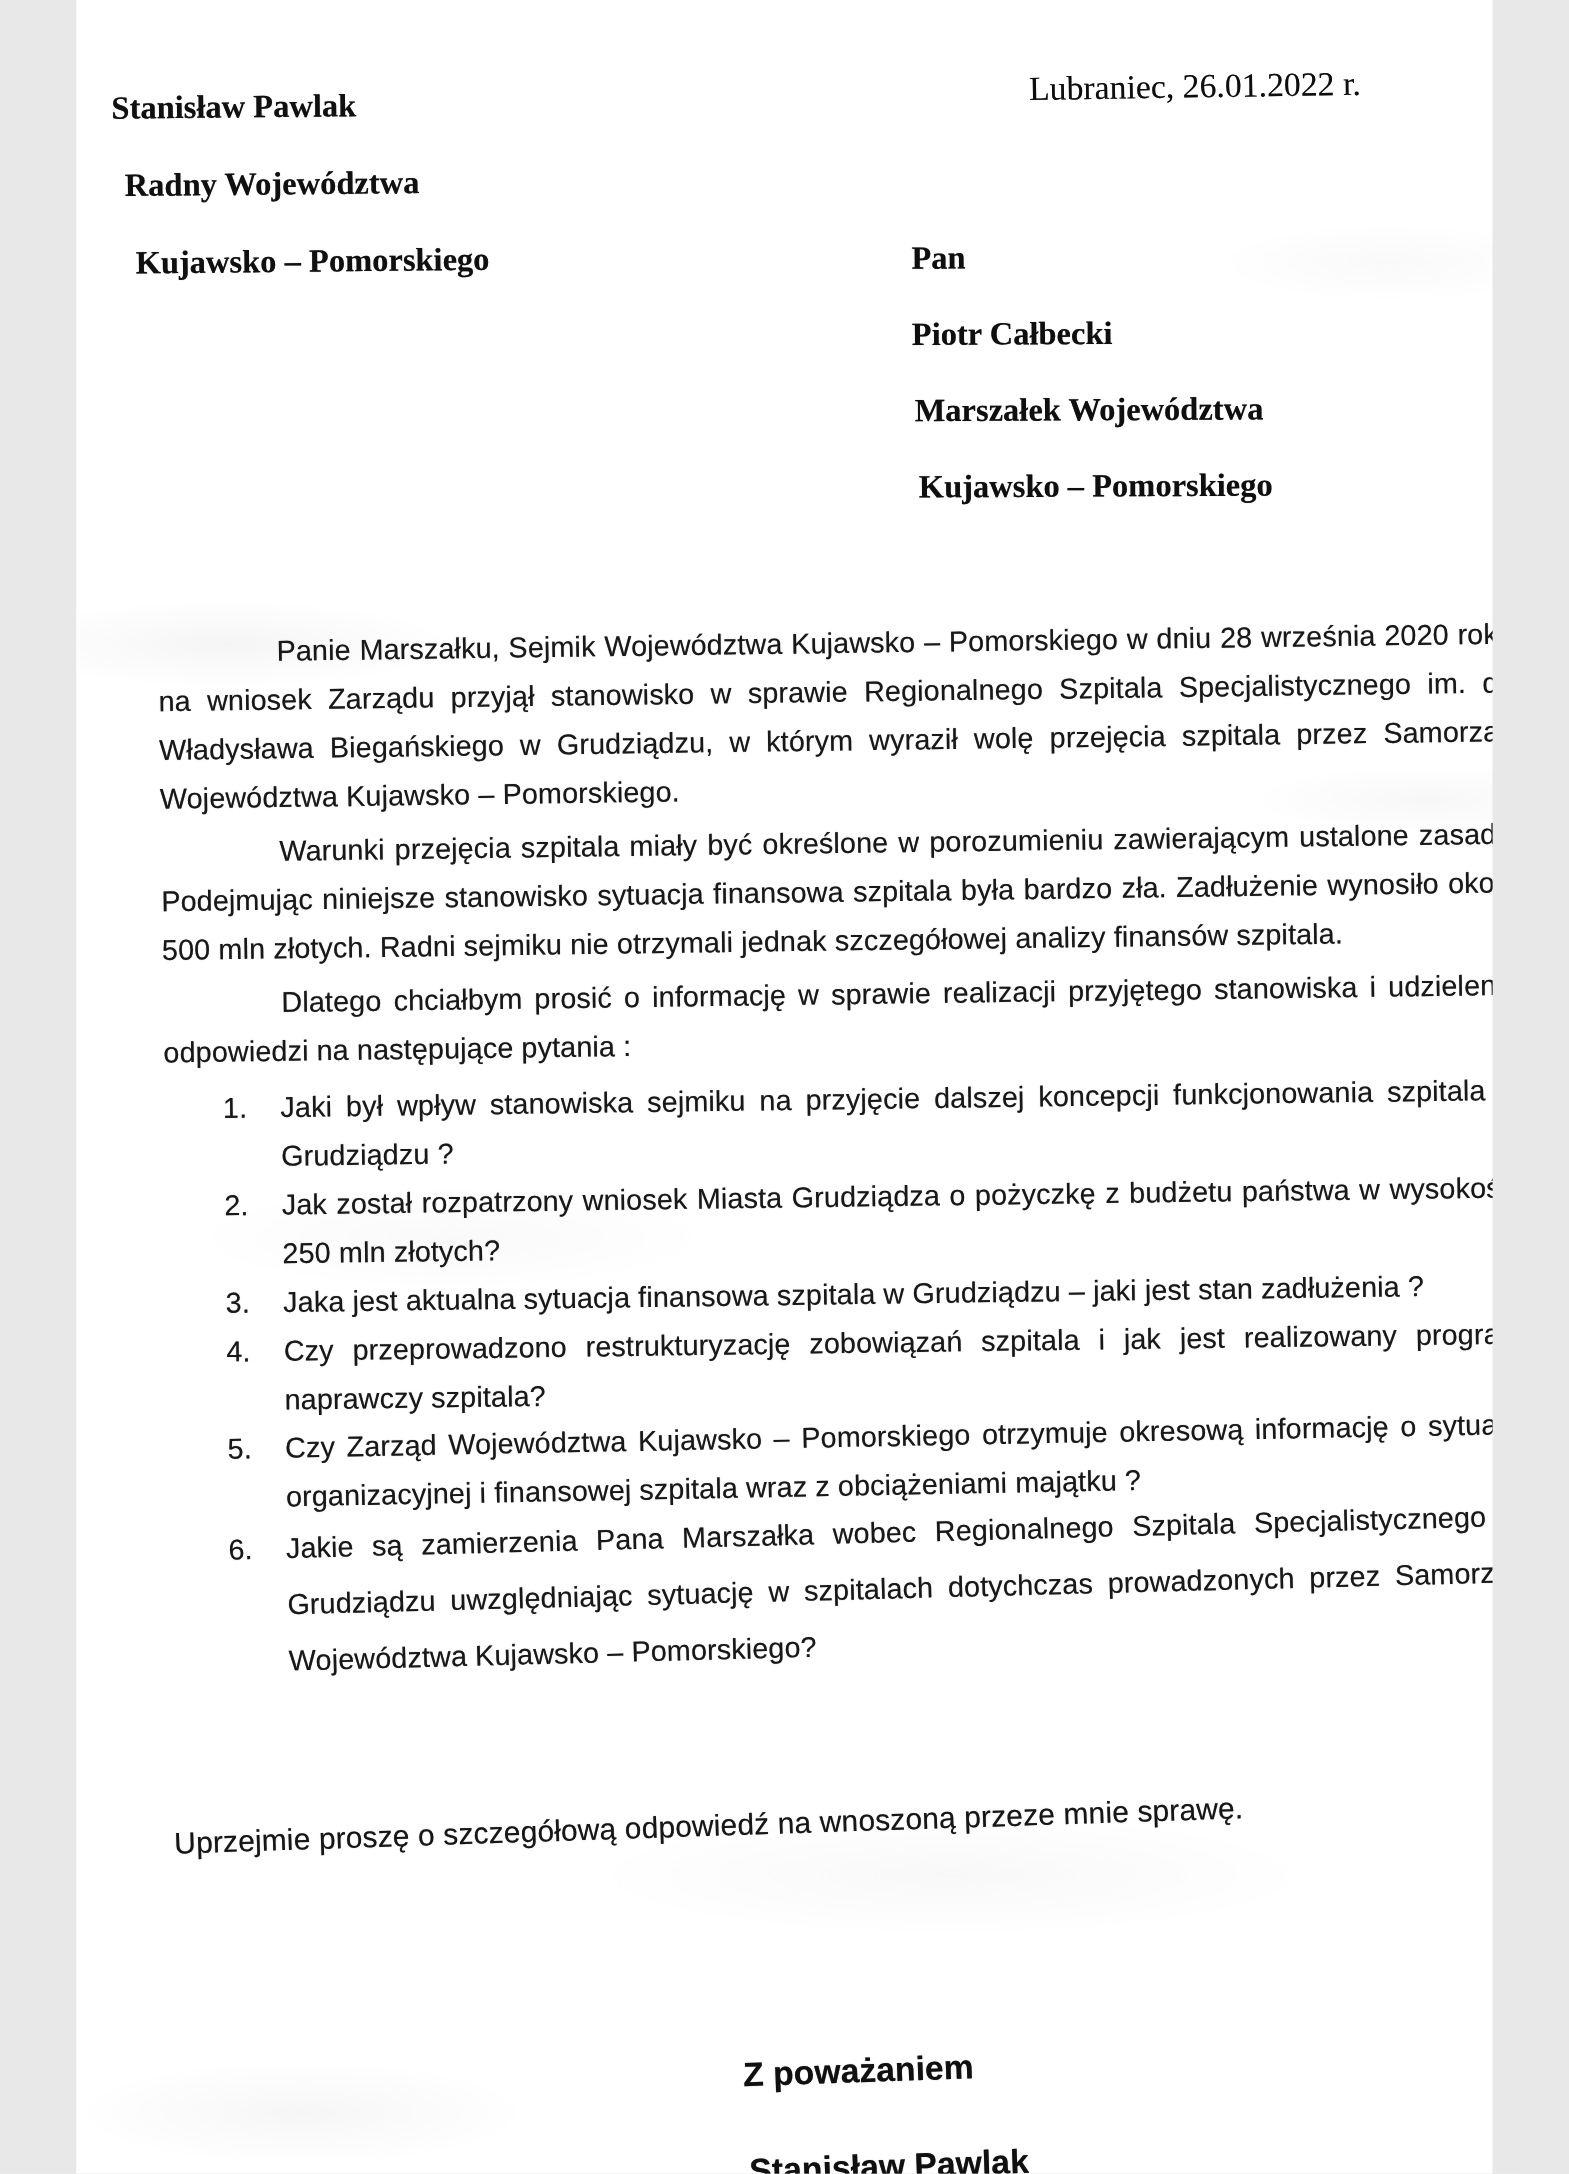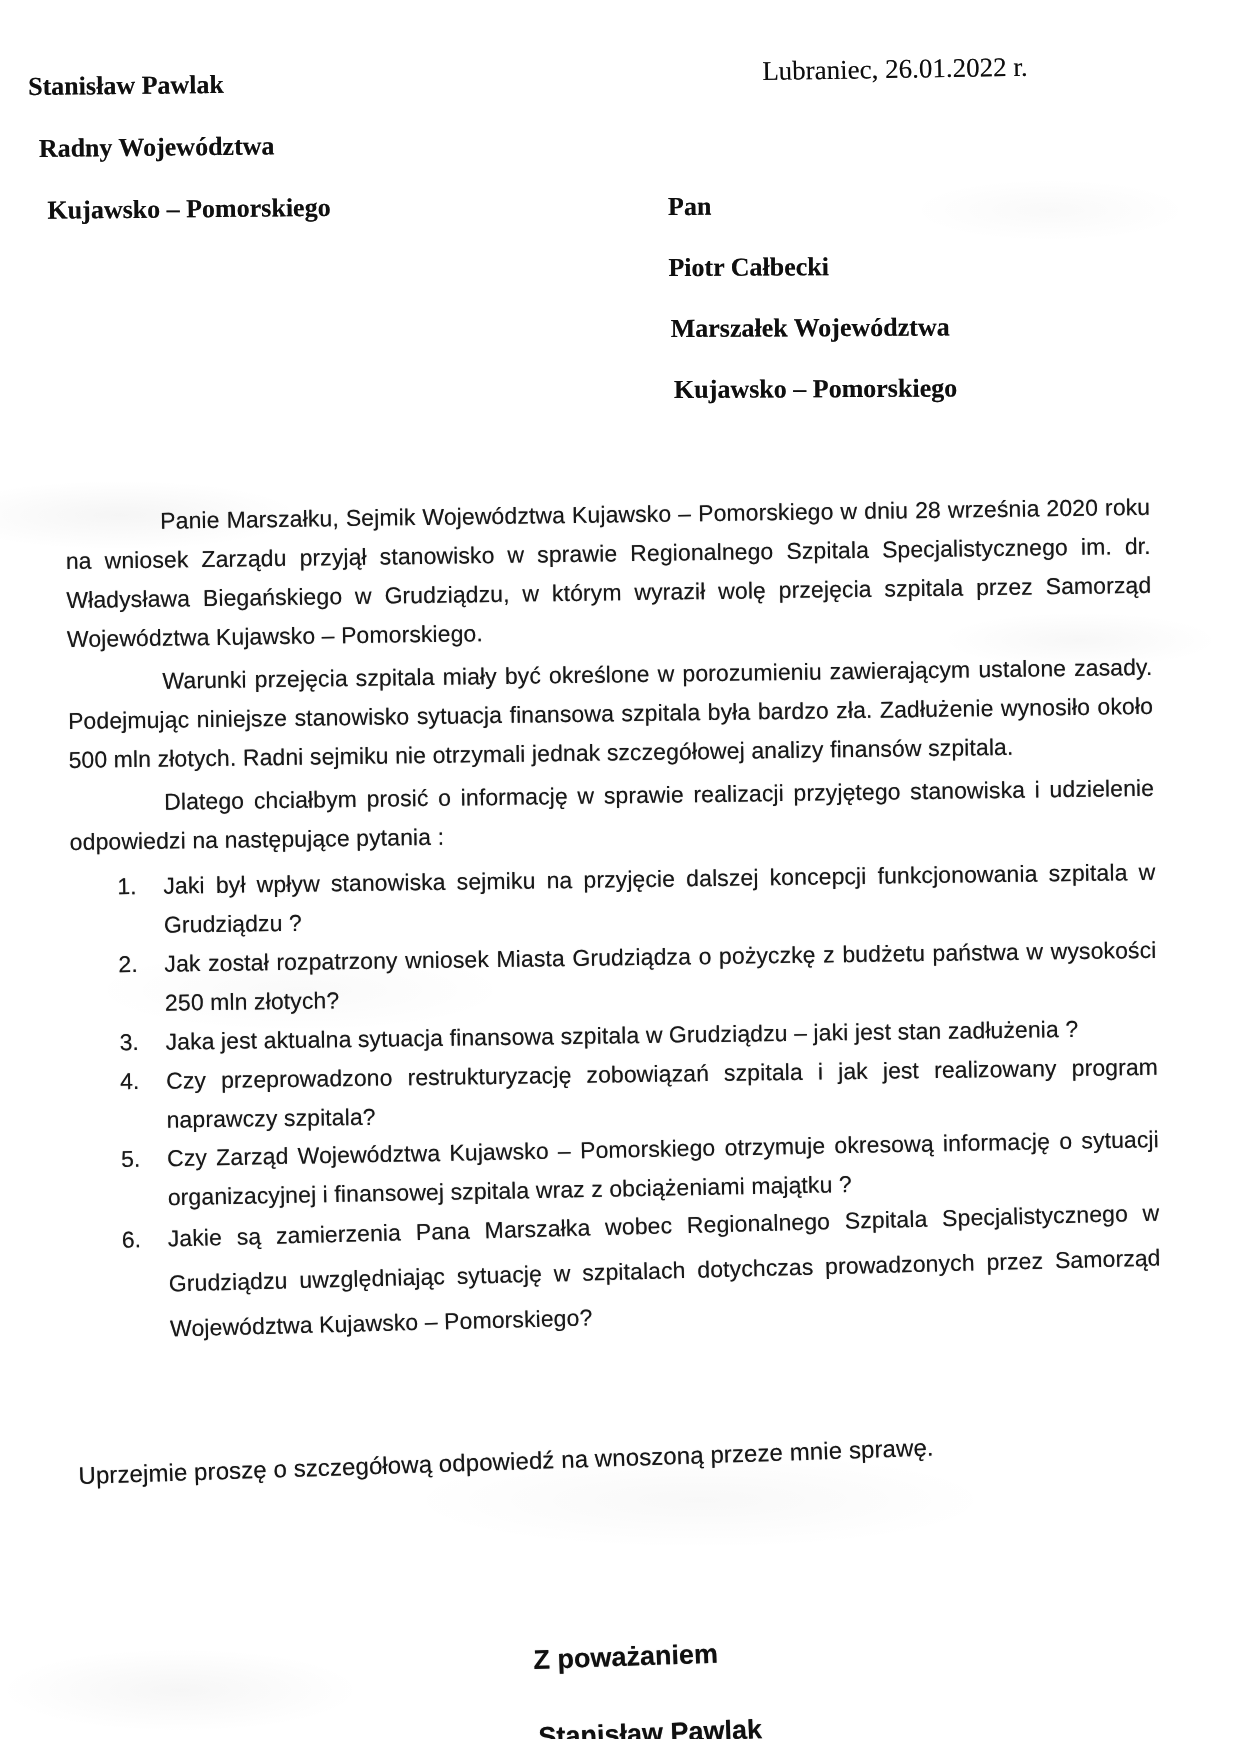--- a/index.html
+++ b/index.html
@@ -1,18 +1,18 @@
 <!DOCTYPE html>
 <html><head>
 <meta charset="utf-8">
 <style>
   html, body { margin: 0; padding: 0; background: #e8e8e8; }
   .page {
     position: relative;
-    width: 1255px;
+    width: 1133px;
     height: 1739px;
     margin: 0 auto;
     background: #ffffff;
     background-image:
       radial-gradient(ellipse 260px 50px at 120px 515px, rgba(0,0,0,0.040), transparent 70%),
       radial-gradient(ellipse 200px 40px at 1080px 640px, rgba(0,0,0,0.030), transparent 70%),
       radial-gradient(ellipse 300px 60px at 300px 990px, rgba(0,0,0,0.025), transparent 70%),
       radial-gradient(ellipse 420px 70px at 700px 1500px, rgba(0,0,0,0.028), transparent 70%),
       radial-gradient(ellipse 260px 60px at 180px 1690px, rgba(0,0,0,0.035), transparent 70%),
       radial-gradient(ellipse 200px 45px at 1050px 210px, rgba(0,0,0,0.022), transparent 70%);

